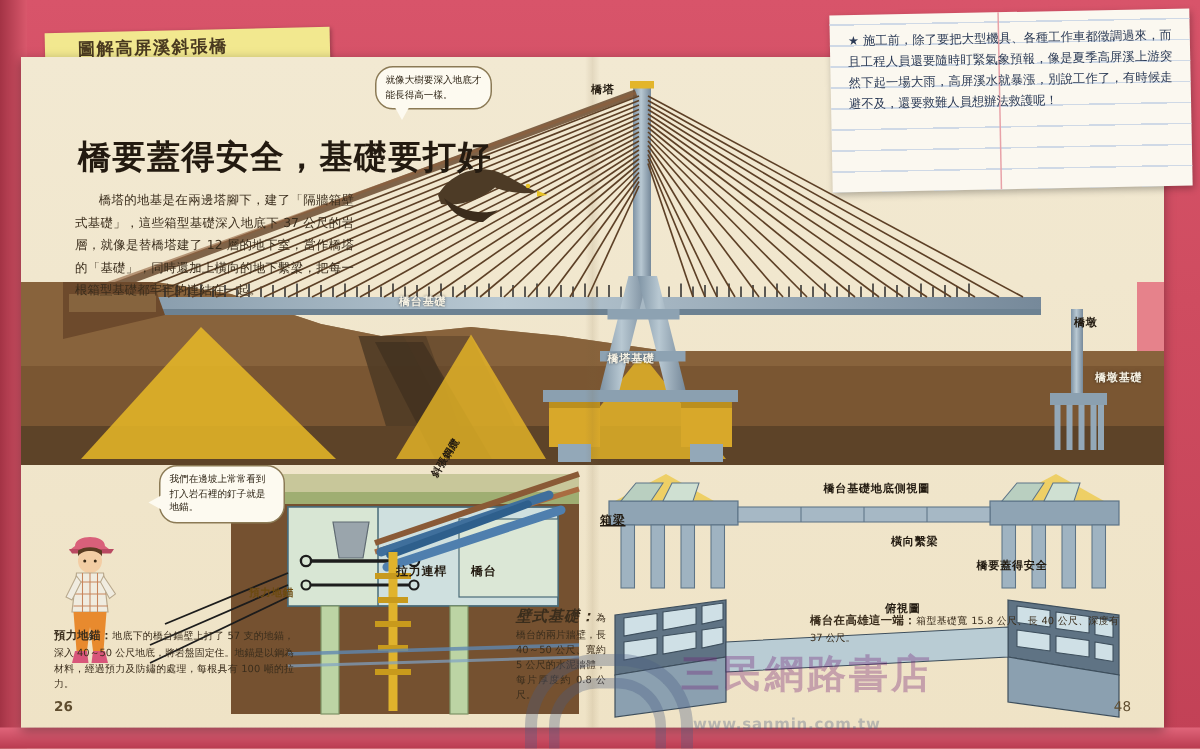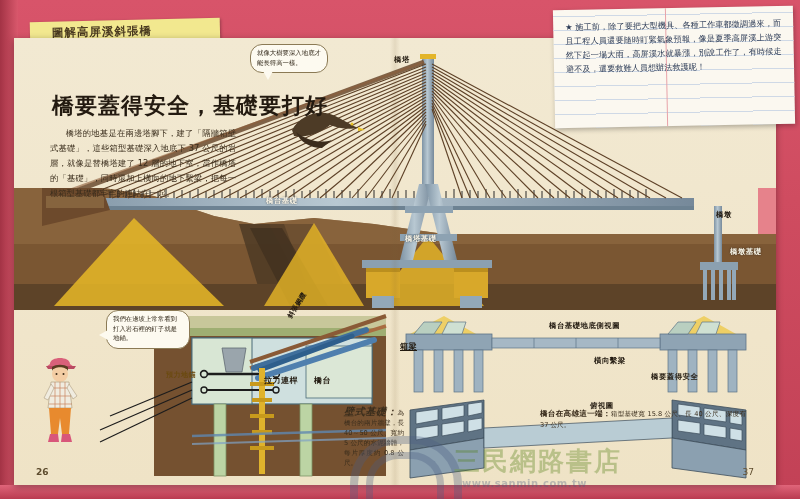--- a/index.html
+++ b/index.html
@@ -81,22 +81,22 @@
   .bubble.b2:after{left:-8px;bottom:8px;border:5px solid transparent;
       border-right-color:#fdfaf0;border-left:none;border-right-width:9px;}
 
   
   .pageno{position:absolute;bottom:8px;font-size:9px;color:#5e4c2e;}
   .pageno.l{left:22px;font-weight:bold;} .pageno.r{right:22px;}
 
   
   .wm{position:absolute;left:330px;top:392px;width:380px;height:86px;
       opacity:.33;pointer-events:none;}
-  .wm-txt{position:absolute;left:110px;top:14px;font-size:26px;font-weight:bold;
-      color:#4d7c0f;letter-spacing:2px;}
+  .wm-txt{position:absolute;left:110px;top:2px;font-size:26px;font-weight:bold;
+      color:#701a75;letter-spacing:2px;}
   .wm-sub{position:absolute;left:118px;top:48px;font-size:10px;font-weight:bold;
       color:#4a5d82;letter-spacing:.5px;}
   .wm-arc{position:absolute;left:6px;top:6px;width:96px;height:72px;
       border:8px solid #4a5d82;border-bottom:none;border-radius:48px 48px 0 0;}
   .wm-arc2{position:absolute;left:22px;top:22px;width:64px;height:56px;
       border:7px solid #4a5d82;border-bottom:none;border-radius:32px 32px 0 0;}
 </style>
 </head>
 <body>
 
@@ -436,42 +436,45 @@
     <div class="lbl dark" style="left:271px;top:277px;transform:rotate(-58deg);transform-origin:left top;font-size:6.8px;">斜張鋼纜</div>
     <div class="lbl dark" style="left:386px;top:303px;font-size:8px;text-decoration:underline;">箱梁</div>
     <div class="lbl dark" style="left:250px;top:337px;font-size:8px;">拉力連桿</div>
     <div class="lbl dark" style="left:300px;top:337px;font-size:8px;">橋台</div>
 
     <div class="lbl dark" style="left:535px;top:283px;">橋台基礎地底側視圖</div>
     <div class="lbl dark" style="left:562px;top:318px;margin-left:18px;">橫向繫梁</div>
     <div class="lbl dark" style="left:576px;top:363px;">俯視圖</div>
     <div class="lbl dark" style="left:637px;top:334px;">橋要蓋得安全</div>
 
+    <div class="caption" style="left:22px;top:380px;width:160px;">
+      <span class="cap-title">預力地錨：</span><span>地底下的橋台錨壁上打了 57 支的地錨，深入 40～50 公尺地底，將岩盤固定住。地錨是以鋼為材料，經過預力及防鏽的處理，每根具有 100 噸的拉力。</span>
+    </div>
 
     <div class="caption" style="left:330px;top:366px;width:60px;line-height:1.5;">
       <span class="cap-title" style="font-size:10px;font-style:italic;">壁式基礎：</span><span>為橋台的兩片牆壁，長 40～50 公尺、寬約 5 公尺的水泥牆體，每片厚度約 0.8 公尺。</span>
     </div>
 
     <div class="caption" style="left:526px;top:370px;width:206px;line-height:1.6;">
       <span class="cap-title">橋台在高雄這一端：</span><span>箱型基礎寬 15.8 公尺、長 40 公尺、深度有 37 公尺。</span>
     </div>
 
-    <div class="lbl dark" style="left:152px;top:332px;font-size:7px;color:#6b4a10;">預力地錨</div>
+    <div class="lbl dark" style="left:152px;top:352px;font-size:7px;color:#6b4a10;">預力地錨</div>
 
     <div class="wm">
       <div class="wm-arc"></div>
       <div class="wm-arc2"></div>
       <div class="wm-txt">三民網路書店</div>
       <div class="wm-sub">www.sanmin.com.tw</div>
     </div>
 
     <div class="gutter"></div>
 
     <div class="pageno l">26</div>
-    <div class="pageno r">37</div>
+    <div class="pageno r">48</div>
   </div>
 
   <div class="note">
     <div class="note-line"></div>
     <div class="note-txt">★ 施工前，除了要把大型機具、各種工作車都徵調過來，而且工程人員還要隨時盯緊氣象預報，像是夏季高屏溪上游突然下起一場大雨，高屏溪水就暴漲，別說工作了，有時候走避不及，還要救難人員想辦法救護呢！</div>
   </div>
 
 </div>
 
 </body></html>

